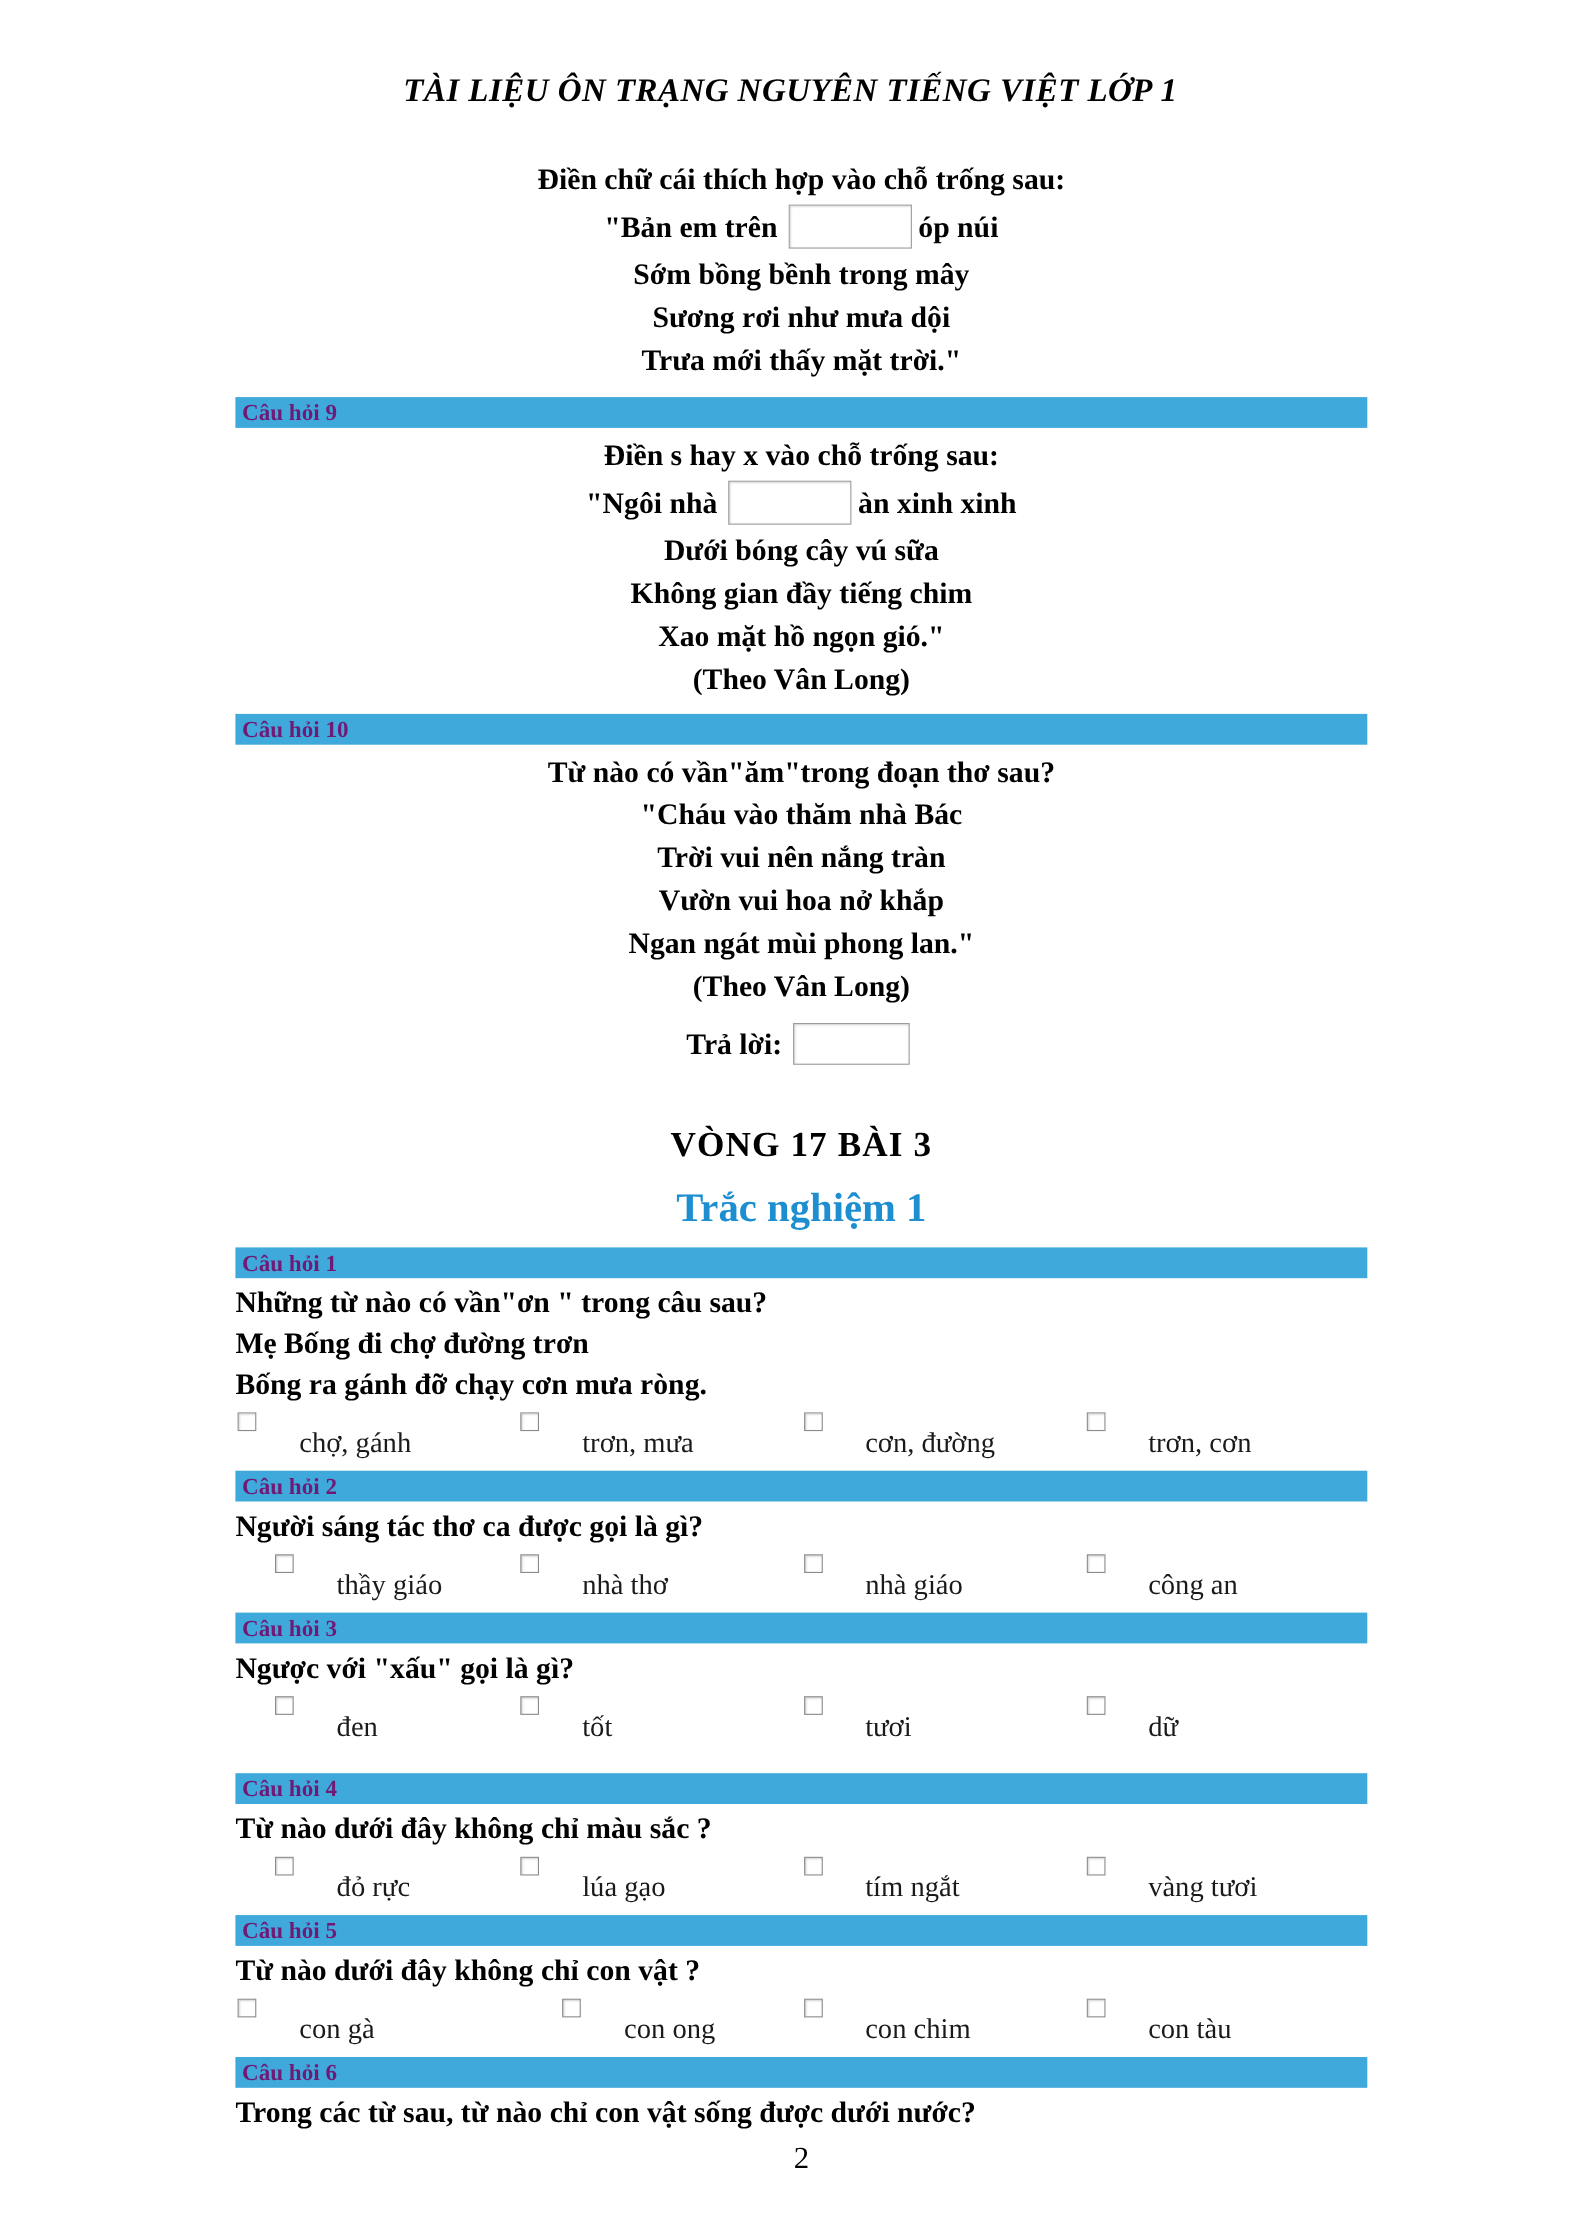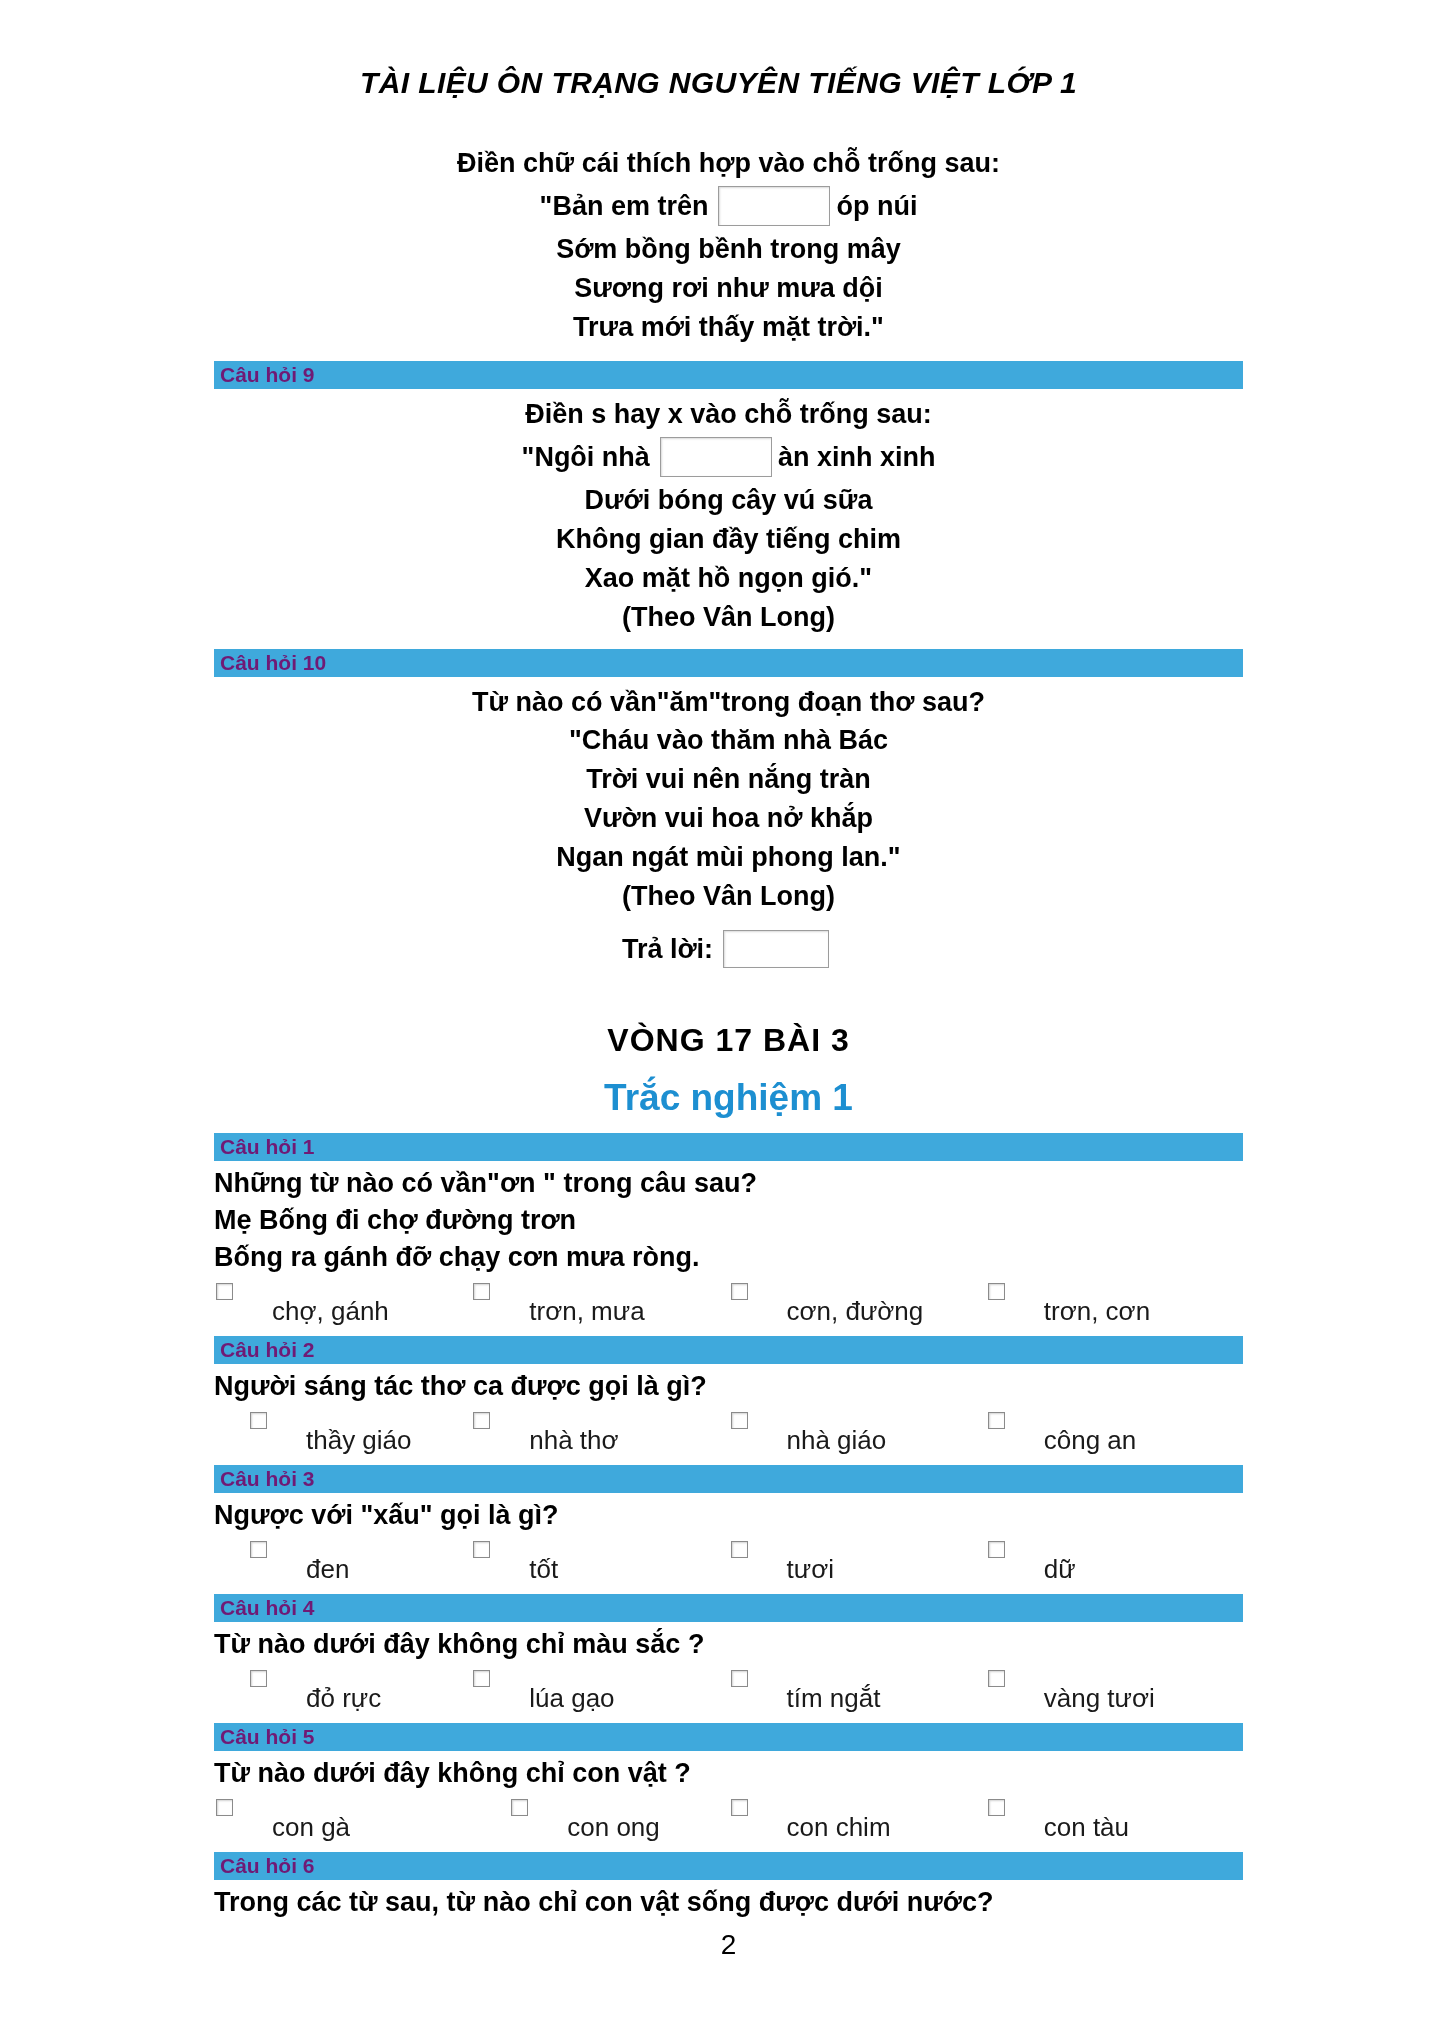--- a/index.html
+++ b/index.html
@@ -4,21 +4,21 @@
 <style>
   * { box-sizing: border-box; }
   html, body { margin: 0; padding: 0; background: #ffffff; }
   .page {
     position: relative;
     width: 1365px;
     height: 2032px;
     margin: 0 auto;
     background: #ffffff;
     color: #000000;
-    font-family: Liberation Sans, sans-serif;
+    font-family: Liberation Serif, serif;
     font-weight: bold;
     overflow: hidden;
   }
   .content { padding: 0 158px 0 178px; }
 
   .doc-title {
     padding-top: 66px;
     text-align: center;
     font-size: 30px;
     font-style: italic;
@@ -243,21 +243,21 @@
           <span class="opt-label">tươi</span>
         </div>
         <div class="opt">
           <span class="checkbox"></span>
           <span class="opt-label">dữ</span>
         </div>
       </div>
     </section>
 
     <section>
-      <div class="qbar" style="margin-top:8px">Câu hỏi 4</div>
+      <div class="qbar" style="margin-top:25px">Câu hỏi 4</div>
       <div class="qtext">Từ nào dưới đây không chỉ màu sắc ?</div>
       <div class="opt-row">
         <div class="opt">
           <span class="checkbox" style="left:36px"></span>
           <span class="opt-label" style="left:92px">đỏ rực</span>
         </div>
         <div class="opt">
           <span class="checkbox"></span>
           <span class="opt-label">lúa gạo</span>
         </div>

